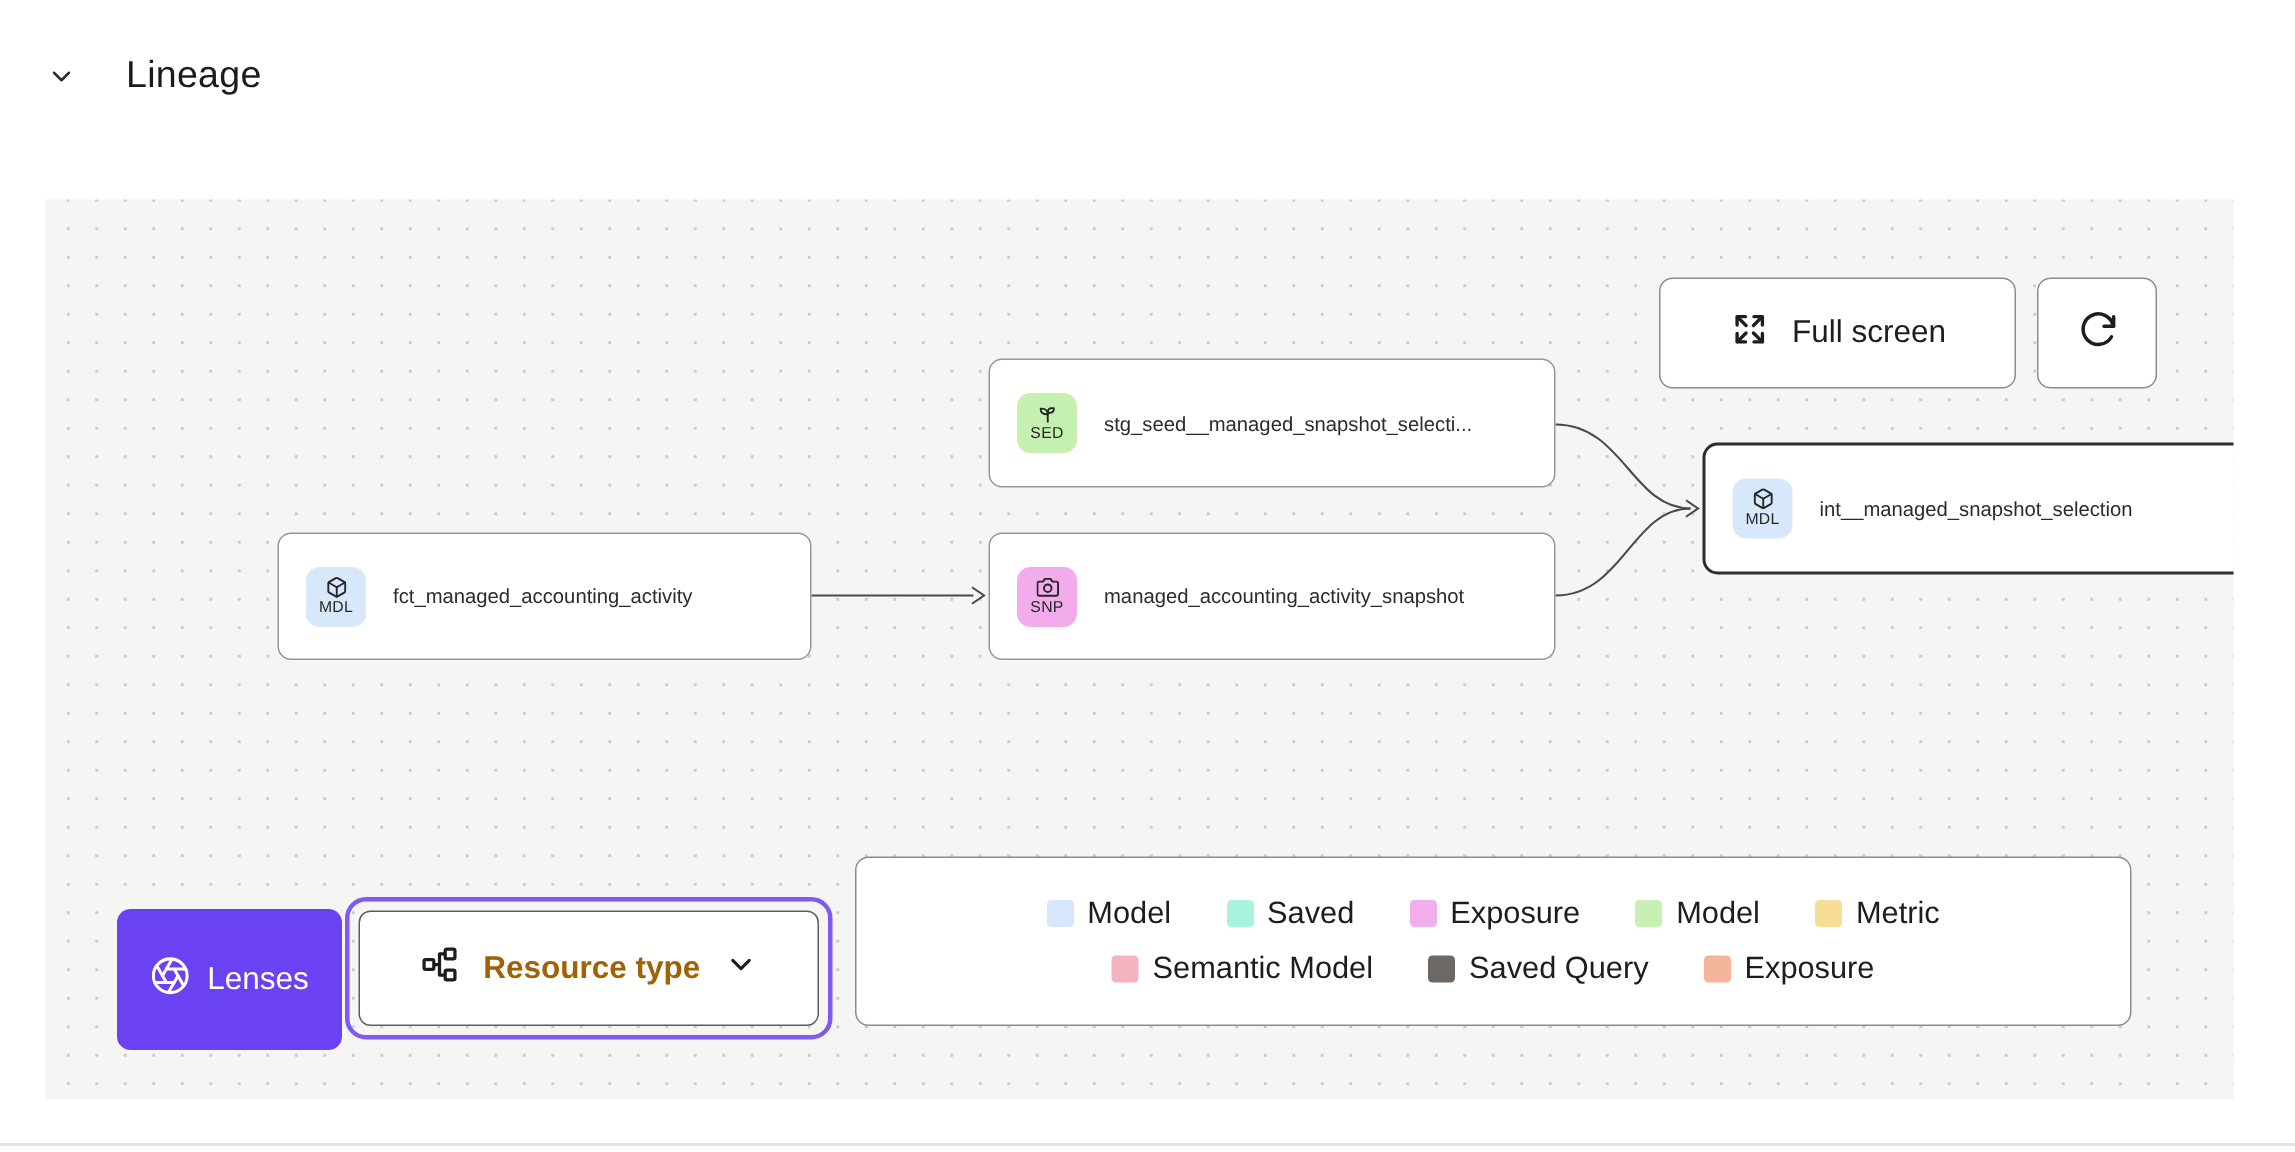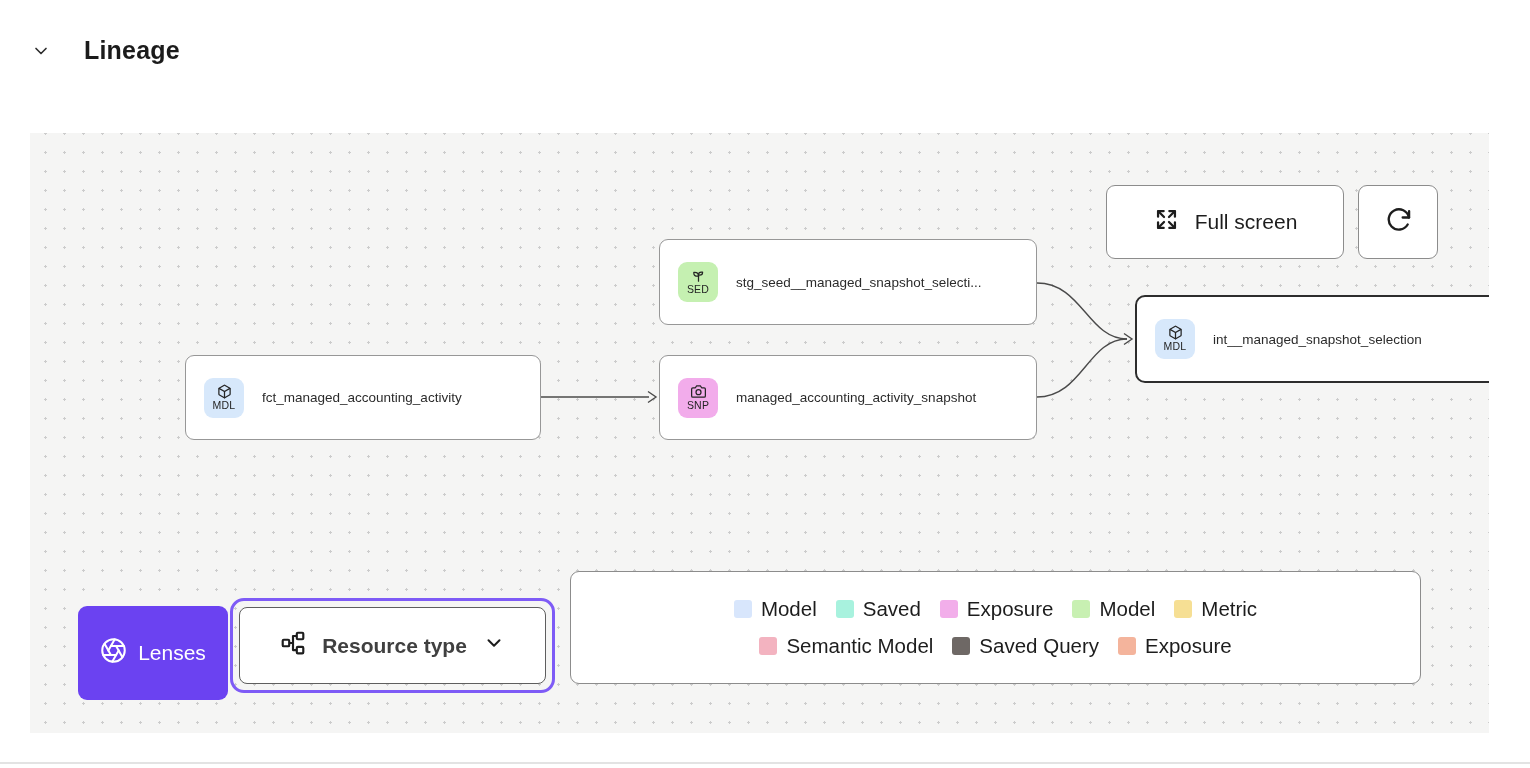--- a/index.html
+++ b/index.html
@@ -2,21 +2,21 @@
 <html><head>
 <meta charset="utf-8">
 <style>
   * { margin:0; padding:0; box-sizing:border-box; }
   html,body { width:1530px; height:768px; background:#ffffff; font-family:"Liberation Sans", sans-serif; overflow:hidden; }
   .page { position:relative; width:1530px; height:768px; }
 
   
   .section-header { position:absolute; top:36px; left:30px; display:flex; align-items:center; gap:32px; }
   .collapse-btn { width:22px; height:22px; display:flex; align-items:center; justify-content:center; cursor:pointer; background:none; border:none; }
-  .section-title { font-size:25px; font-weight:700; color:#1b1b1b; letter-spacing:.2px; }
+  .section-title { font-size:25px; font-weight:400; color:#1b1b1b; letter-spacing:.2px; }
 
   
   .canvas {
     position:absolute; left:30px; top:133px; width:1459px; height:600px;
     background-color:#f5f5f4;
     background-image: radial-gradient(circle, #cccccc 1.1px, transparent 1.1px);
     background-size: 19px 19px;
     background-position: 6px 10px;
     overflow:hidden;
   }
@@ -52,30 +52,30 @@
     display:flex; align-items:center; justify-content:center; gap:11px;
     font-size:21px; font-weight:500; cursor:pointer;
   }
   .resource-dropdown-ring {
     position:absolute; left:200px; top:465px; width:325px; height:95px;
     border:3px solid #7e5bf6; border-radius:14px; padding:6px;
   }
   .resource-dropdown {
     width:100%; height:100%; background:#ffffff; border:1.5px solid #5e5e5e; border-radius:8px;
     display:flex; align-items:center; justify-content:center; gap:16px;
-    font-size:21px; font-weight:600; color:#404040; cursor:pointer;
+    font-size:21px; font-weight:600; color:#a16207; cursor:pointer;
   }
 
   
   .legend {
     position:absolute; left:540px; top:438px; width:851px; height:113px;
     background:#ffffff; border:1.5px solid #8c8c8c; border-radius:9px;
     display:flex; flex-direction:column; align-items:center; justify-content:center; gap:13px;
   }
-  .legend-row { display:flex; align-items:center; gap:19px; }
+  .legend-row { display:flex; align-items:center; gap:37px; }
   .legend-item { display:flex; align-items:center; gap:9px; font-size:20.5px; color:#1d1d1d; }
   .swatch { width:18px; height:18px; border-radius:3px; flex:0 0 18px; }
 
   
   .footer-divider { position:absolute; left:0; top:762px; width:1530px; height:2px; background:#e3e3e3; }
 </style>
 </head>
 <body>
 
 <div class="page">

